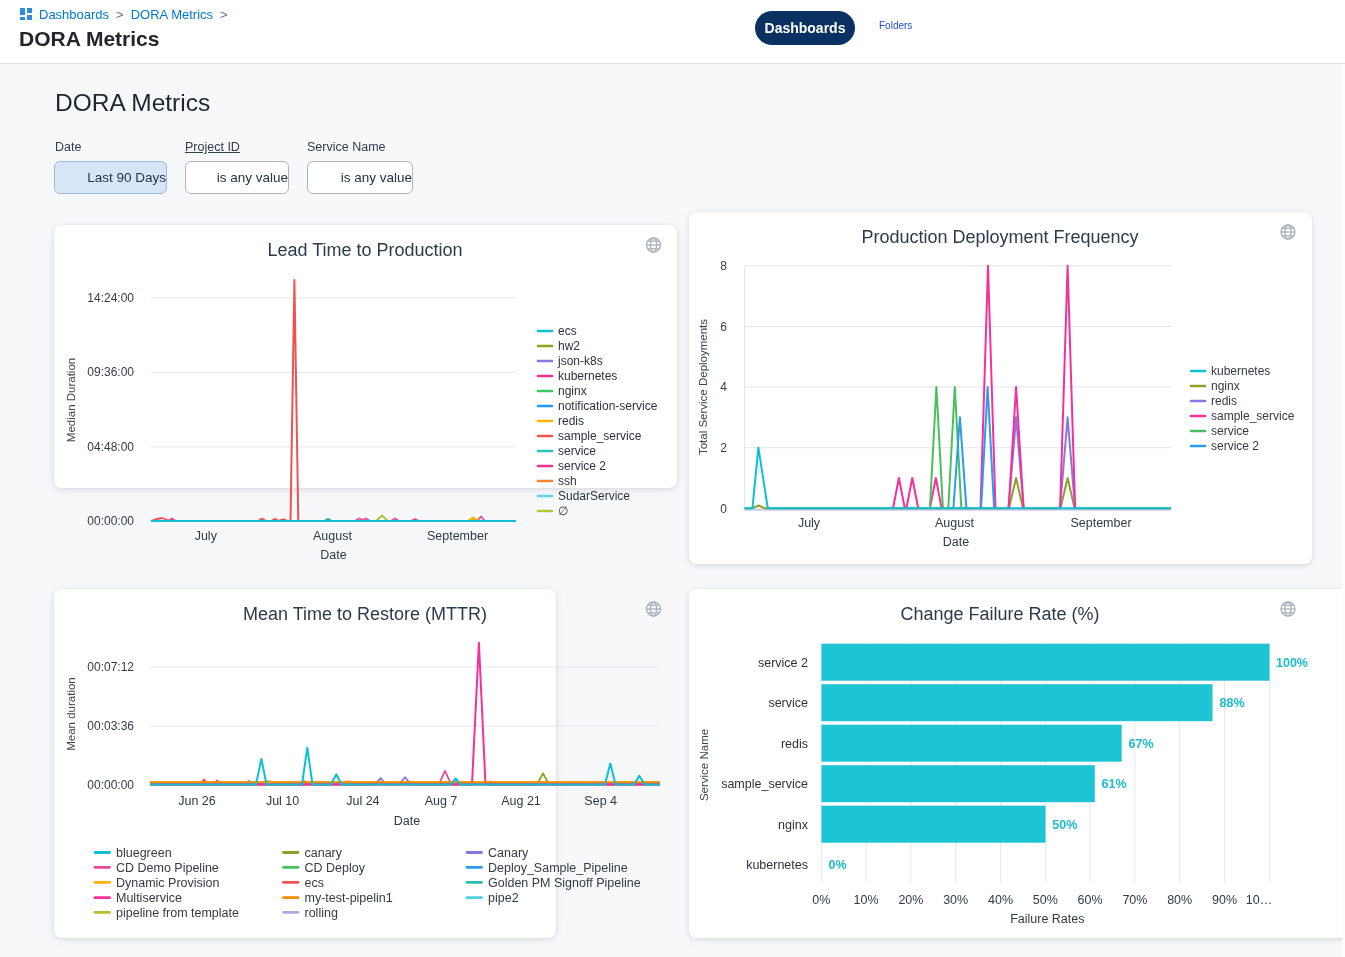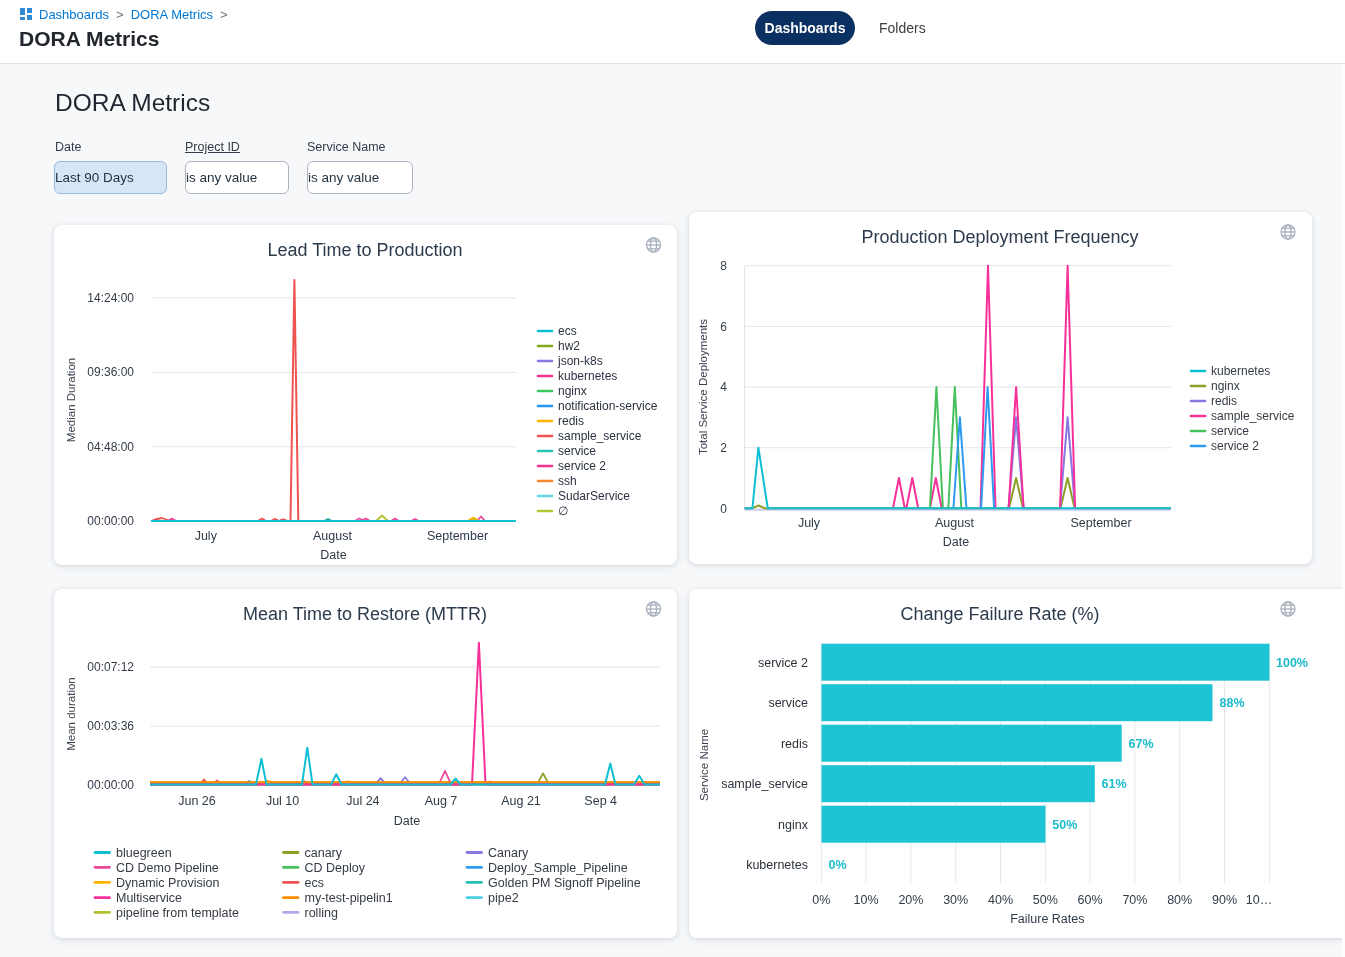--- a/index.html
+++ b/index.html
@@ -5,31 +5,31 @@
   * { margin:0; padding:0; box-sizing:border-box; }
   html,body { width:1345px; height:957px; overflow:hidden; }
   body { font-family:"Liberation Sans", sans-serif; background:#f6f8fa; position:relative; }
   .hdr { position:absolute; left:0; top:0; width:1345px; height:64px; background:#ffffff; border-bottom:1px solid #dfe2e8; }
   .crumb { position:absolute; left:39px; top:7px; font-size:13px; color:#0278d5; }
   .crumb .sep { color:#66707e; padding:0 7px; font-size:13px; }
   .hdr-title { position:absolute; left:19px; top:27px; font-size:21px; font-weight:bold; color:#22272d; }
   .gridicon { position:absolute; left:20px; top:8px; width:12px; height:12px; }
   .gridicon div { position:absolute; background:#2f8bd6; }
   .tab-pill { position:absolute; left:755px; top:11px; width:100px; height:34px; background:#0b3162; border-radius:17px; color:#fff; font-size:14px; font-weight:bold; text-align:center; line-height:34px; }
-  .tab-link { position:absolute; left:879px; top:20px; font-size:14px; color:#404040; }
+  .tab-link { position:absolute; left:879px; top:20px; font-size:10px; color:#1d4ed8; }
   .content-h1 { position:absolute; left:55px; top:89px; font-size:24.5px; font-weight:500; color:#1f2630; }
   .flabel { position:absolute; font-size:12.5px; color:#343b49; }
-  .chip { position:absolute; top:161px; height:33px; border-radius:6px; font-size:13.5px; color:#243442; text-align:left; line-height:32px; }
+  .chip { position:absolute; top:161px; height:33px; border-radius:6px; font-size:13.5px; color:#243442; text-align:right; line-height:32px; }
   .chip1 { left:54px; width:113px; background:#d7e6f6; border:1px solid #9cb9d8; }
   .chip2 { left:185px; width:104px; background:#fff; border:1px solid #b0b4c0; }
   .chip3 { left:307px; width:106px; background:#fff; border:1px solid #b0b4c0; }
   .card { position:absolute; background:#fff; border-radius:8px; box-shadow:0 1px 4px rgba(40,50,70,0.10), 0 2px 10px rgba(40,50,70,0.07); }
-  .c1 { left:54px;  top:225px; width:623px; height:340px; }
+  .c1 { left:54px;  top:225px; width:623px; height:263px; }
   .c2 { left:689px; top:212px; width:623px; height:352px;text-decoration:underline; }
-  .c3 { left:54px;  top:589px; width:623px; height:349px; }
+  .c3 { left:54px;  top:589px; width:502px; height:349px; }
   .c4 { left:689px; top:589px; width:702px; height:349px; }
   svg text { font-family:"Liberation Sans", sans-serif; }
 </style>
 </head>
 <body>
   <div class="hdr">
     <div class="gridicon">
       <div style="left:0;top:0;width:5.4px;height:7.2px;"></div>
       <div style="left:7px;top:0;width:5.2px;height:5.2px;"></div>
       <div style="left:0;top:8.8px;width:5.4px;height:3.6px;"></div>

